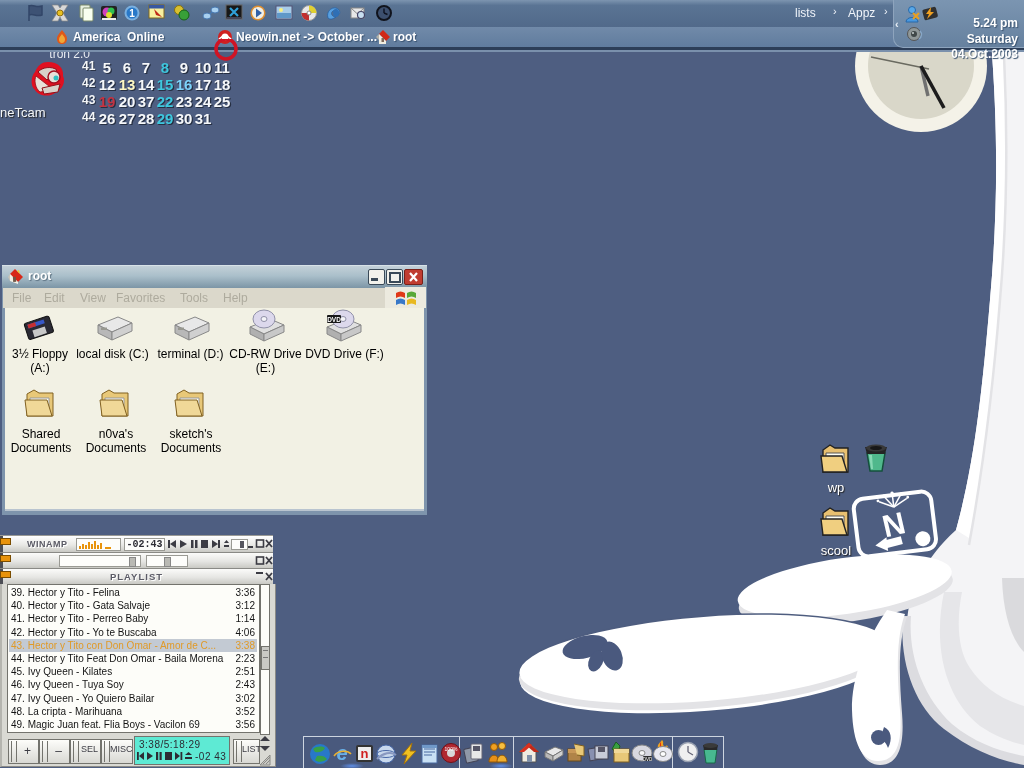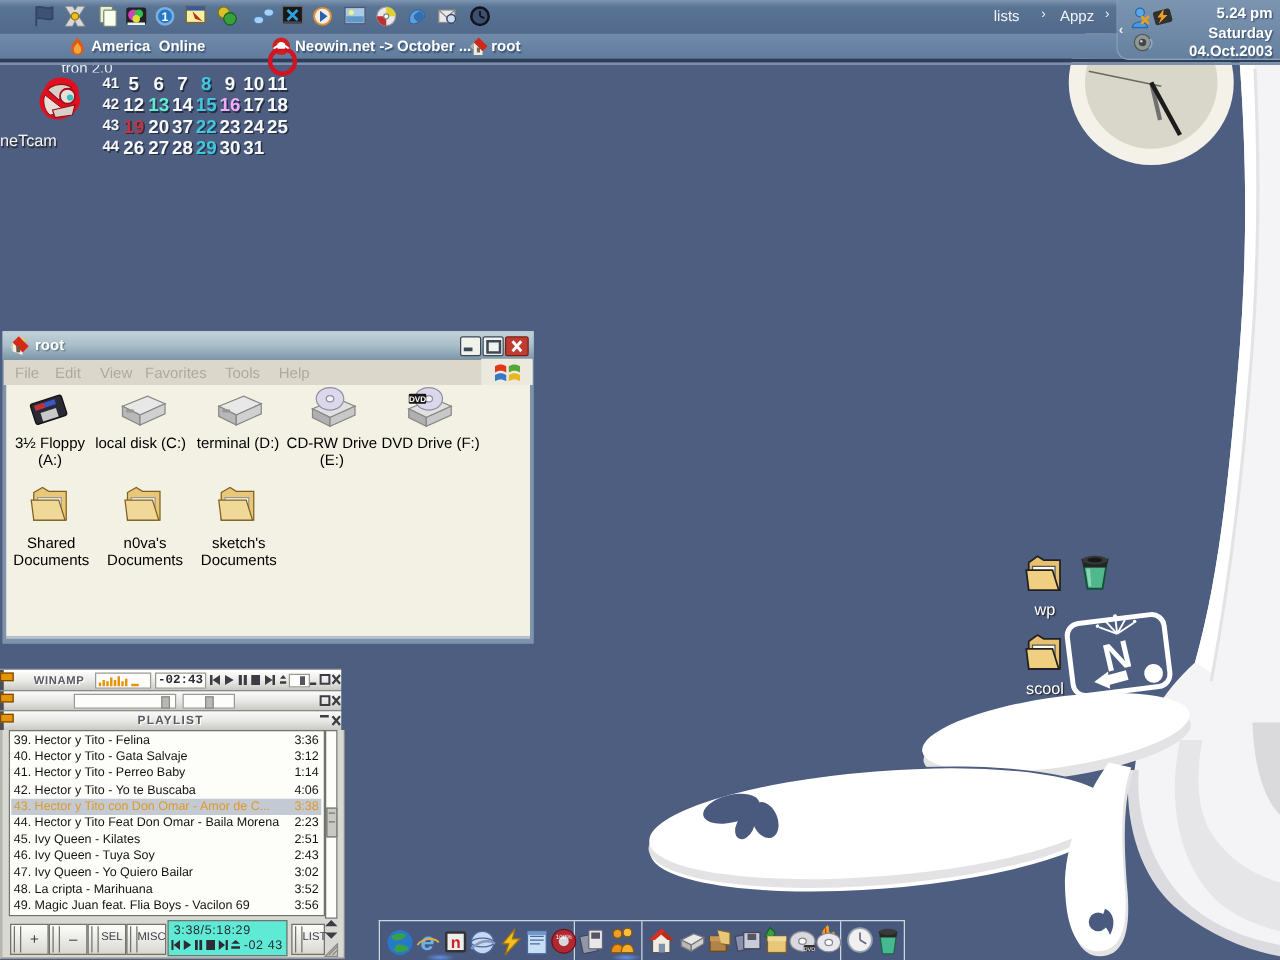--- a/index.html
+++ b/index.html
@@ -82,24 +82,24 @@
 
     <div class="abs" id="days" style="left:98px;top:56px;width:150px;height:75px;">
       <span class="abs day" style="left:-5px;top:3px;color:#f6f8fa">5</span>
       <span class="abs day" style="left:15px;top:3px;color:#f6f8fa">6</span>
       <span class="abs day" style="left:34px;top:3px;color:#f6f8fa">7</span>
       <span class="abs day" style="left:53px;top:3px;color:#3ec7de">8</span>
       <span class="abs day" style="left:72px;top:3px;color:#f6f8fa">9</span>
       <span class="abs day" style="left:91px;top:3px;color:#f6f8fa">10</span>
       <span class="abs day" style="left:110px;top:3px;color:#f6f8fa">11</span>
       <span class="abs day" style="left:-5px;top:20px;color:#f6f8fa">12</span>
-      <span class="abs day" style="left:15px;top:20px;color:#5eead4">13</span>
+      <span class="abs day" style="left:15px;top:20px;color:#fef9c3">13</span>
       <span class="abs day" style="left:34px;top:20px;color:#f6f8fa">14</span>
       <span class="abs day" style="left:53px;top:20px;color:#3ec7de">15</span>
-      <span class="abs day" style="left:72px;top:20px;color:#f0abfc">16</span>
+      <span class="abs day" style="left:72px;top:20px;color:#7dd3fc">16</span>
       <span class="abs day" style="left:91px;top:20px;color:#f6f8fa">17</span>
       <span class="abs day" style="left:110px;top:20px;color:#f6f8fa">18</span>
       <span class="abs day" style="left:-5px;top:37px;color:#c43341">19</span>
       <span class="abs day" style="left:15px;top:37px;color:#f6f8fa">20</span>
       <span class="abs day" style="left:34px;top:37px;color:#f6f8fa">37</span>
       <span class="abs day" style="left:53px;top:37px;color:#3ec7de">22</span>
       <span class="abs day" style="left:72px;top:37px;color:#f6f8fa">23</span>
       <span class="abs day" style="left:91px;top:37px;color:#f6f8fa">24</span>
       <span class="abs day" style="left:110px;top:37px;color:#f6f8fa">25</span>
       <span class="abs day" style="left:-5px;top:54px;color:#f6f8fa">26</span>
@@ -269,21 +269,21 @@
       </g>
 
       <g transform="translate(4,22)">
         <circle cx="7" cy="7" r="6.5" fill="#909898" stroke="#555"></circle>
         <circle cx="7" cy="7" r="3" fill="#404848"></circle>
         <circle cx="6" cy="6" r="1" fill="#c8d0d0"></circle>
         <path d="M12,12 C15,10 15,6 13,4" stroke="#88a8c8" stroke-width="1.5" fill="none"></path>
       </g>
     </svg>
 
-    <div class="abs" style="left:894px;top:0;width:124px;height:47px;text-align:right;color:#fff;font-weight:bold;font-size:12px;text-shadow:1px 1px 1px #3c5470;line-height:15.5px;padding-top:3px">
+    <div class="abs" style="left:894px;top:0;width:124px;height:47px;text-align:right;color:#fff;font-weight:bold;font-size:12px;text-shadow:1px 1px 1px #3c5470;line-height:15.5px;padding-top:16px">
       5.24 pm<br>Saturday<br>04.Oct.2003
     </div>
   </div>
 
   <svg class="abs" style="left:212px;top:39px;z-index:12" width="36" height="24" viewBox="0 0 36 24">
     <circle cx="14" cy="10" r="10" fill="none" stroke="#d01424" stroke-width="3.5"></circle>
   </svg>
 
   <div class="abs" id="explorer" style="left:2px;top:265px;width:425px;height:250px;z-index:5;background:#7e94ac;">
 

